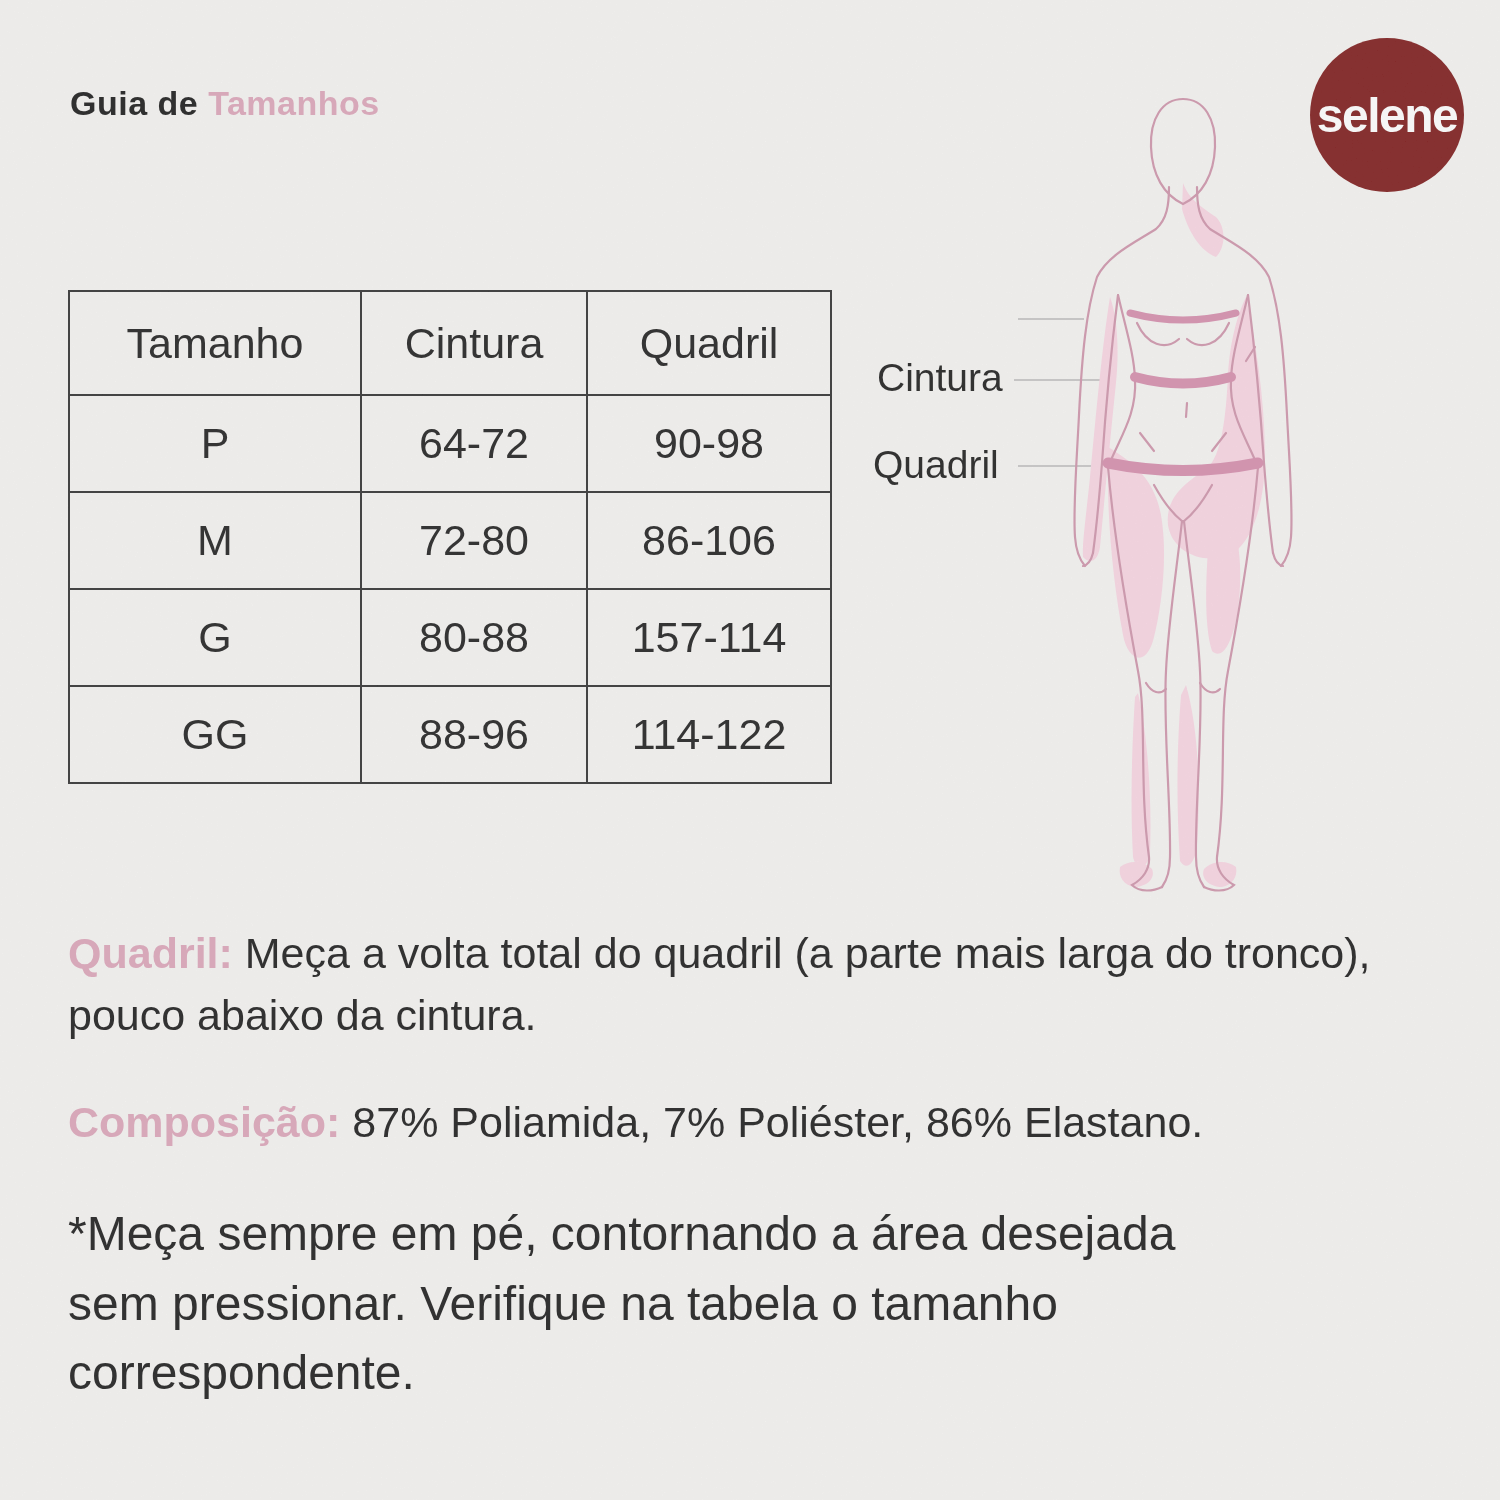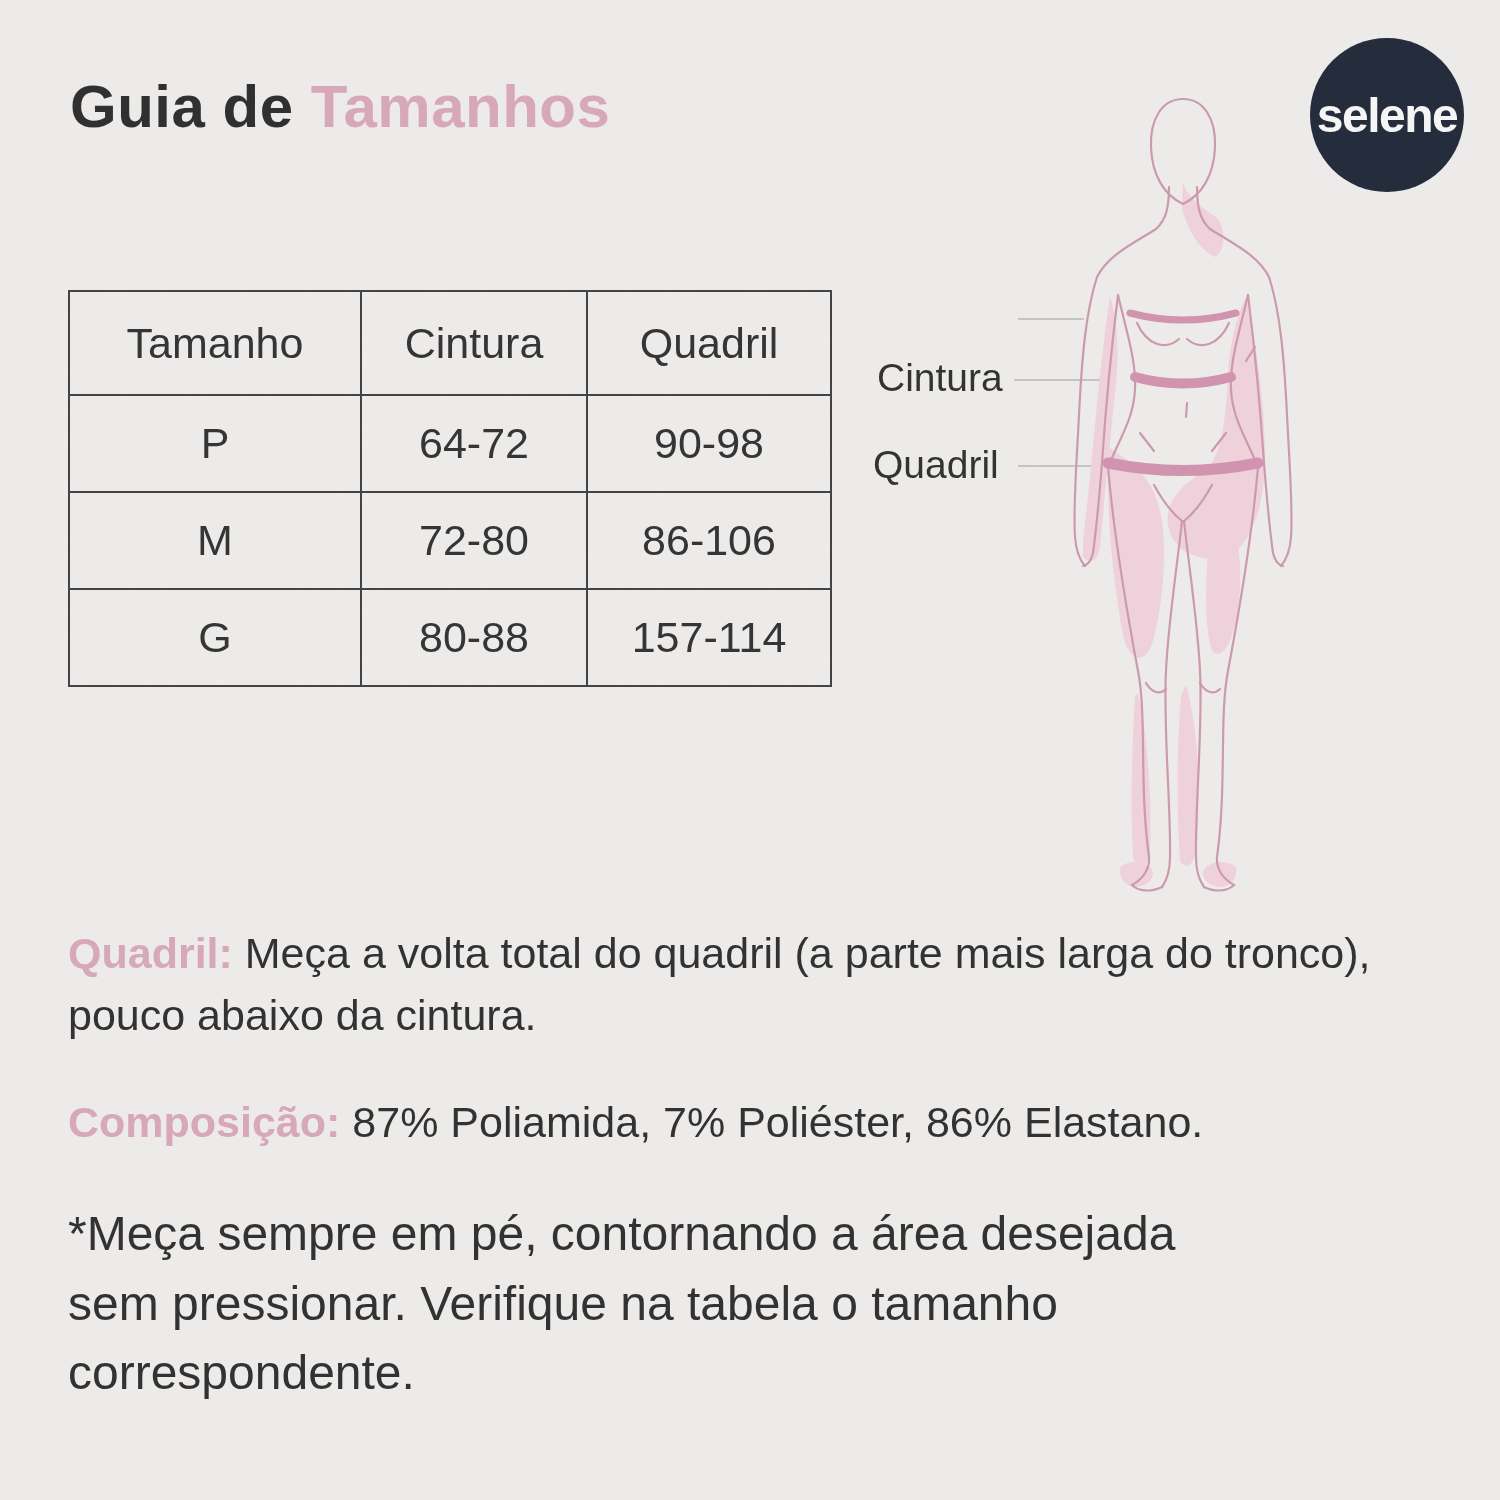--- a/index.html
+++ b/index.html
@@ -3,40 +3,40 @@
 <meta charset="utf-8">
 <style>
   html,body{margin:0;padding:0;background:#dcdcda;}
   .canvas{
     position:relative;width:1500px;height:1500px;overflow:hidden;
     background:#f5f4f2;color:#1c1c1c;
     font-family:"Liberation Sans",sans-serif;
   }
   .texture{position:absolute;left:0;top:0;z-index:9;pointer-events:none;opacity:.13;}
 
-  .title{position:absolute;left:70px;top:72px;font-size:60px;font-weight:700;letter-spacing:.5px;white-space:nowrap;}
+  .title{position:absolute;left:70px;top:84px;font-size:34px;font-weight:700;letter-spacing:.5px;white-space:nowrap;}
   .title .accent{color:#dca6ba;}
   .subtitle{position:absolute;left:70px;top:160px;font-size:41px;font-weight:400;}
 
   .size-table{position:absolute;left:68px;top:290px;border-collapse:collapse;table-layout:fixed;z-index:2;}
   .size-table th,.size-table td{
     border:2.5px solid #333;font-weight:400;text-align:center;vertical-align:middle;
     font-size:43px;color:#222;padding:0;margin-left:33px;
   }
   .size-table th{height:102px;}
   .size-table td{height:95px;}
 
   .fig-label{position:absolute;font-size:39px;color:#1f1f1f;z-index:2;white-space:nowrap;}
   .pointer{position:absolute;height:2px;background:#c7c7c7;z-index:0;}
 
   .figure-svg{position:absolute;left:1050px;top:85px;z-index:1;}
 
   .logo{
     position:absolute;left:1310px;top:38px;width:154px;height:154px;border-radius:50%;
-    background:#0f172a;display:flex;align-items:center;justify-content:center;z-index:3;
+    background:#7f1d1d;display:flex;align-items:center;justify-content:center;z-index:3;
   }
   .logo span{color:#ffffff;font-weight:700;font-size:48px;letter-spacing:-1.5px;white-space:nowrap;}
 
   .copy{position:absolute;left:68px;top:916px;width:1372px;font-size:43px;line-height:1.45;color:#1e1e1e;z-index:2;}
   .copy p{margin:0;}
   .copy .plabel{color:#dca6ba;font-weight:700;}
   .copy .p-quadril{margin-top:6px;}
   .copy .p-comp{margin-top:44px;}
   .copy .footnote{margin-top:46px;font-size:48px;max-width:1160px;}
 </style>
@@ -68,20 +68,25 @@
       </tr>
       <tr>
         <td>M</td>
         <td>72-80</td>
         <td>86-106</td>
       </tr>
       <tr>
         <td>G</td>
         <td>80-88</td>
         <td>157-114</td>
+      </tr>
+      <tr>
+        <td>GG</td>
+        <td>88-96</td>
+        <td>114-122</td>
       </tr>
     </tbody>
   </table>
 
   <div class="fig-label" style="left:877px;top:356px;">Cintura</div>
   <div class="fig-label" style="left:873px;top:443px;">Quadril</div>
   <div class="pointer" style="left:1018px;top:318px;width:66px;"></div>
   <div class="pointer" style="left:1014px;top:379px;width:92px;"></div>
   <div class="pointer" style="left:1018px;top:465px;width:90px;"></div>
 

